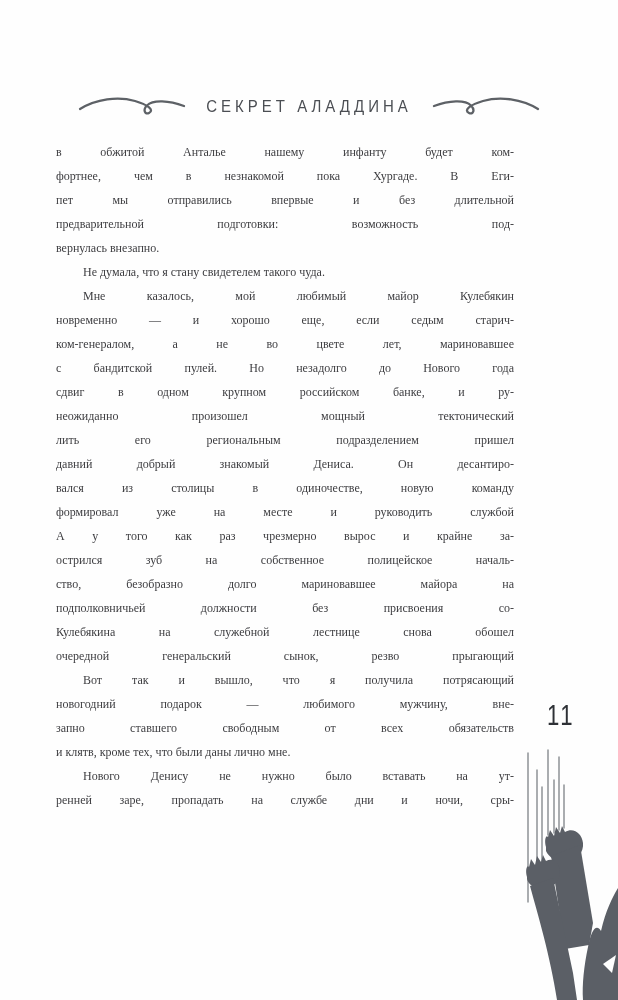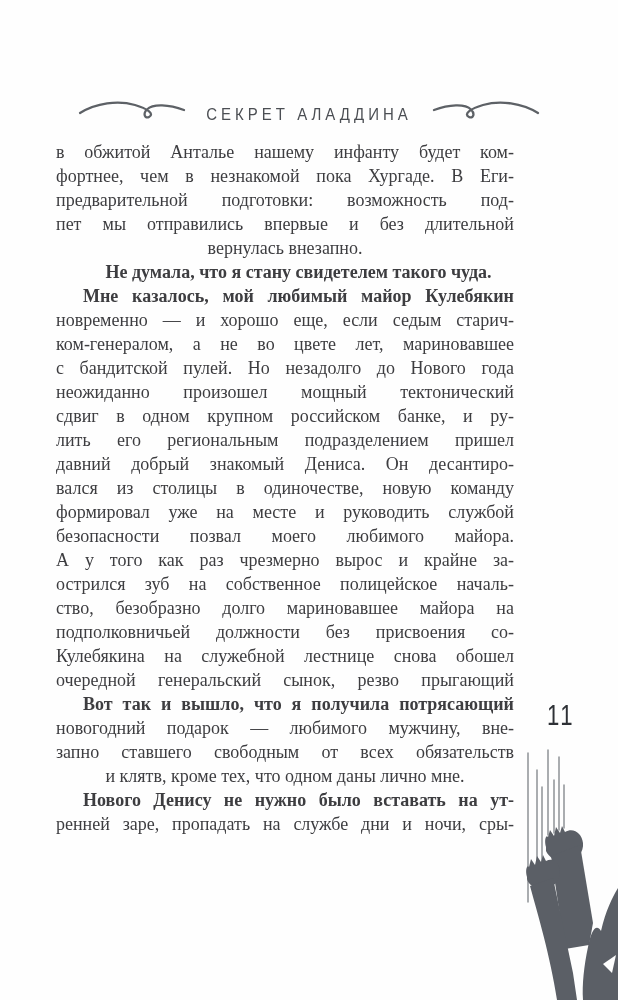--- a/index.html
+++ b/index.html
@@ -22,56 +22,55 @@
   .page{
     position:absolute;inset:0;
     background:var(--paper);
   }
   
   .chapter-header{
     position:absolute;
     top:88px;left:0;right:0;
     height:34px;
     display:flex;
-    align-items:flex-end;
+    align-items:center;
     justify-content:center;
     gap:20px;
   }
   .chapter-title{
     font-family:"Liberation Sans", sans-serif;
     font-size:15px;
     letter-spacing:4px;
     color:var(--header);
     white-space:nowrap;
     transform:scaleY(1.15);
     font-weight:400;
   }
   .flourish{flex:0 0 auto;}
   .flourish path{stroke:var(--flourish);}
   
   .text-block{
     position:absolute;
     left:56px;top:140px;
     width:458px;
-    font-size:18px;
+    font-size:12px;
     line-height:24px;
     color:var(--ink);
   }
   .line{
     height:24px;
-    text-align:center;
+    text-align:left;
     white-space:normal;
   }
   .line.j{
     text-align:justify;
     text-align-last:justify;
   }
   .line.ind{
     padding-left:27px;
-    font-weight:bold;
   }
   
   .page-number{
     position:absolute;
     top:700px;left:541px;
     width:40px;
     text-align:center;
     font-family:"Liberation Sans", sans-serif;
     font-size:27px;
     letter-spacing:3px;
@@ -103,45 +102,44 @@
       <g transform="translate(108,0) scale(-1,1)">
         <path d="M 2 17 C 18 7, 40 4, 57 9 C 69 12.5, 77 18, 71 21
                  C 67 23, 64.5 18, 69 13.5 C 75 7.5, 91 8.5, 106 14" fill="none" stroke-width="2.3" stroke-linecap="round"></path>
       </g>
     </svg>
   </header>
 
   <main class="text-block">
       <div class="line j">в обжитой Анталье нашему инфанту будет ком-</div>
       <div class="line j">фортнее, чем в незнакомой пока Хургаде. В Еги-</div>
+      <div class="line j">пет мы отправились впервые и без длительной</div>
       <div class="line j">предварительной подготовки: возможность под-</div>
-      <div class="line j">пет мы отправились впервые и без длительной</div>
       <div class="line">вернулась внезапно.</div>
       <div class="line ind">Не думала, что я стану свидетелем такого чуда.</div>
       <div class="line j ind">Мне казалось, мой любимый майор Кулебякин</div>
       <div class="line j">новременно — и хорошо еще, если седым старич-</div>
       <div class="line j">ком-генералом, а не во цвете лет, мариновавшее</div>
       <div class="line j">с бандитской пулей. Но незадолго до Нового года</div>
+      <div class="line j">сдвиг в одном крупном российском банке, и ру-</div>
       <div class="line j">неожиданно произошел мощный тектонический</div>
-      <div class="line j">сдвиг в одном крупном российском банке, и ру-</div>
       <div class="line j">лить его региональным подразделением пришел</div>
       <div class="line j">давний добрый знакомый Дениса. Он десантиро-</div>
       <div class="line j">вался из столицы в одиночестве, новую команду</div>
       <div class="line j">формировал уже на месте и руководить службой</div>
-      <div class="line j">безопасности позвал моего любимого майора.</div>
       <div class="line j">А у того как раз чрезмерно вырос и крайне за-</div>
       <div class="line j">острился зуб на собственное полицейское началь-</div>
       <div class="line j">ство, безобразно долго мариновавшее майора на</div>
       <div class="line j">подполковничьей должности без присвоения со-</div>
       <div class="line j">Кулебякина на служебной лестнице снова обошел</div>
       <div class="line j">очередной генеральский сынок, резво прыгающий</div>
       <div class="line j ind">Вот так и вышло, что я получила потрясающий</div>
       <div class="line j">новогодний подарок — любимого мужчину, вне-</div>
       <div class="line j">запно ставшего свободным от всех обязательств</div>
-      <div class="line">и клятв, кроме тех, что одном даны лично мне.</div>
+      <div class="line">и клятв, кроме тех, что были даны лично мне.</div>
       <div class="line j ind">Нового Денису не нужно было вставать на ут-</div>
       <div class="line j">ренней заре, пропадать на службе дни и ночи, сры-</div>
     </main>
 
   <div class="page-number">11</div>
 
   <svg class="corner-art" viewBox="0 0 163 265">
 
     <g class="scratch" fill="none" stroke-width="1.4" stroke-linecap="round">
       <line x1="73" y1="18" x2="73" y2="167"></line>

